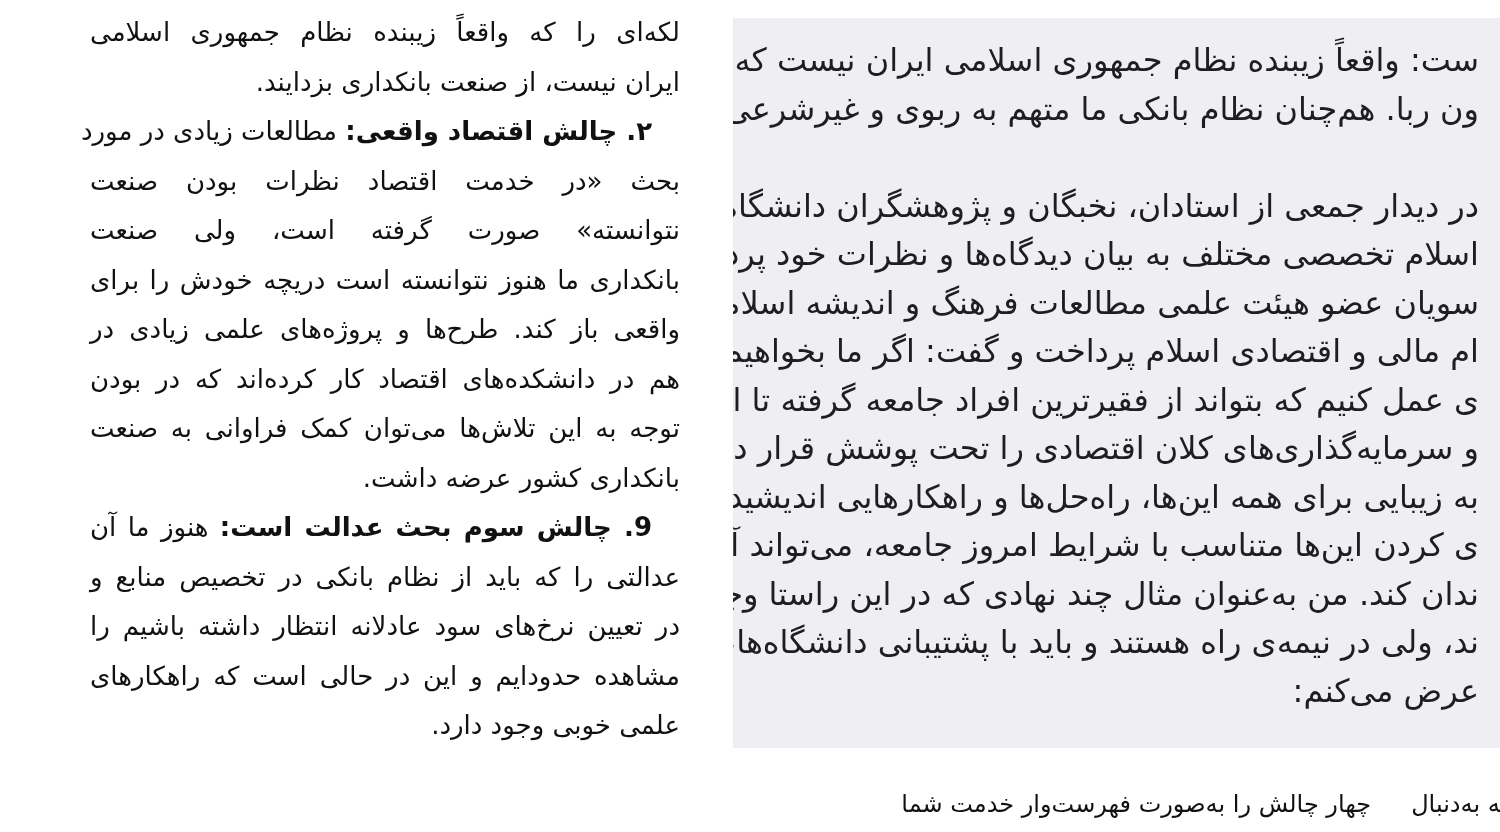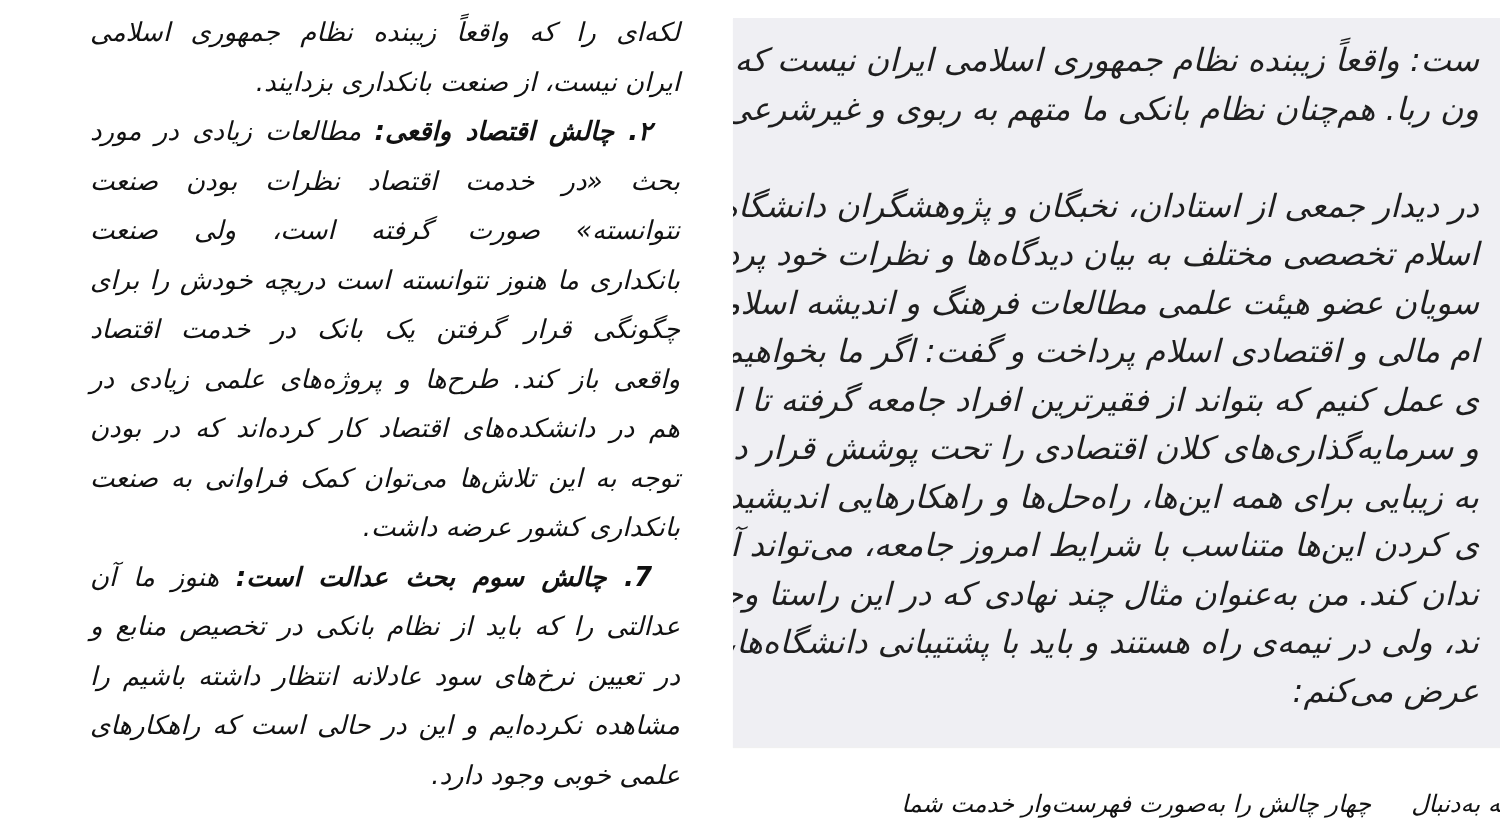--- a/index.html
+++ b/index.html
@@ -9,21 +9,20 @@
       height: 832px;
       overflow: hidden;
       background: #ffffff;
       font-family: "DejaVu Sans", sans-serif;
     }
     .page {
       position: relative;
       width: 1500px;
       height: 832px;
       overflow: hidden;
-      font-style: italic;
     }
     
     .left-col {
       position: absolute;
       left: 90px;
       top: 8px;
       width: 590px;
       direction: rtl;
       color: #111;
       font-size: 26px;
@@ -113,29 +112,28 @@
 
 <div class="page">
 
   <div class="left-col">
     <span class="line">لکه‌ای را که واقعاً زیبنده نظام جمهوری اسلامی</span>
     <span class="line last">ایران نیست، از صنعت بانکداری بزدایند.</span>
     <span class="line indent"><b>۲. چالش اقتصاد واقعی:</b><span> مطالعات زیادی در مورد</span></span>
     <span class="line">بحث «در خدمت اقتصاد نظرات بودن صنعت</span>
     <span class="line">نتوانسته» صورت گرفته است، ولی صنعت</span>
     <span class="line">بانکداری ما هنوز نتوانسته است دریچه خودش را برای</span>
-    <span class="line">چگونگی قرار گرفتن یک بانک در خدمت اقتصاد</span>
     <span class="line">واقعی باز کند. طرح‌ها و پروژه‌های علمی زیادی در</span>
     <span class="line">هم در دانشکده‌های اقتصاد کار کرده‌اند که در بودن</span>
     <span class="line">توجه به این تلاش‌ها می‌توان کمک فراوانی به صنعت</span>
     <span class="line last">بانکداری کشور عرضه داشت.</span>
-    <span class="line indent"><b>7. چالش سوم بحث عدالت است:</b><span> هنوز ما آن</span></span>
+    <span class="line indent"><b>9. چالش سوم بحث عدالت است:</b><span> هنوز ما آن</span></span>
     <span class="line">عدالتی را که باید از نظام بانکی در تخصیص منابع و</span>
     <span class="line">در تعیین نرخ‌های سود عادلانه انتظار داشته باشیم را</span>
-    <span class="line">مشاهده نکرده‌ایم و این در حالی است که راهکارهای</span>
+    <span class="line">مشاهده حدود‌ایم و این در حالی است که راهکارهای</span>
     <span class="line last">علمی خوبی وجود دارد.</span>
   </div>
 
   <div class="box"></div>
   <div class="box-clip">
     <div class="box-text">
       <span class="line">ست: واقعاً زیبنده نظام جمهوری اسلامی ایران نیست که بعداز حدود</span>
       <span class="line">ون ربا. هم‌چنان نظام بانکی ما متهم به ربوی و غیرشرعی حتی از طرف</span>
       <span class="gap"></span>
       <span class="line">در دیدار جمعی از استادان، نخبگان و پژوهشگران دانشگاه‌ها با رهبر</span>

